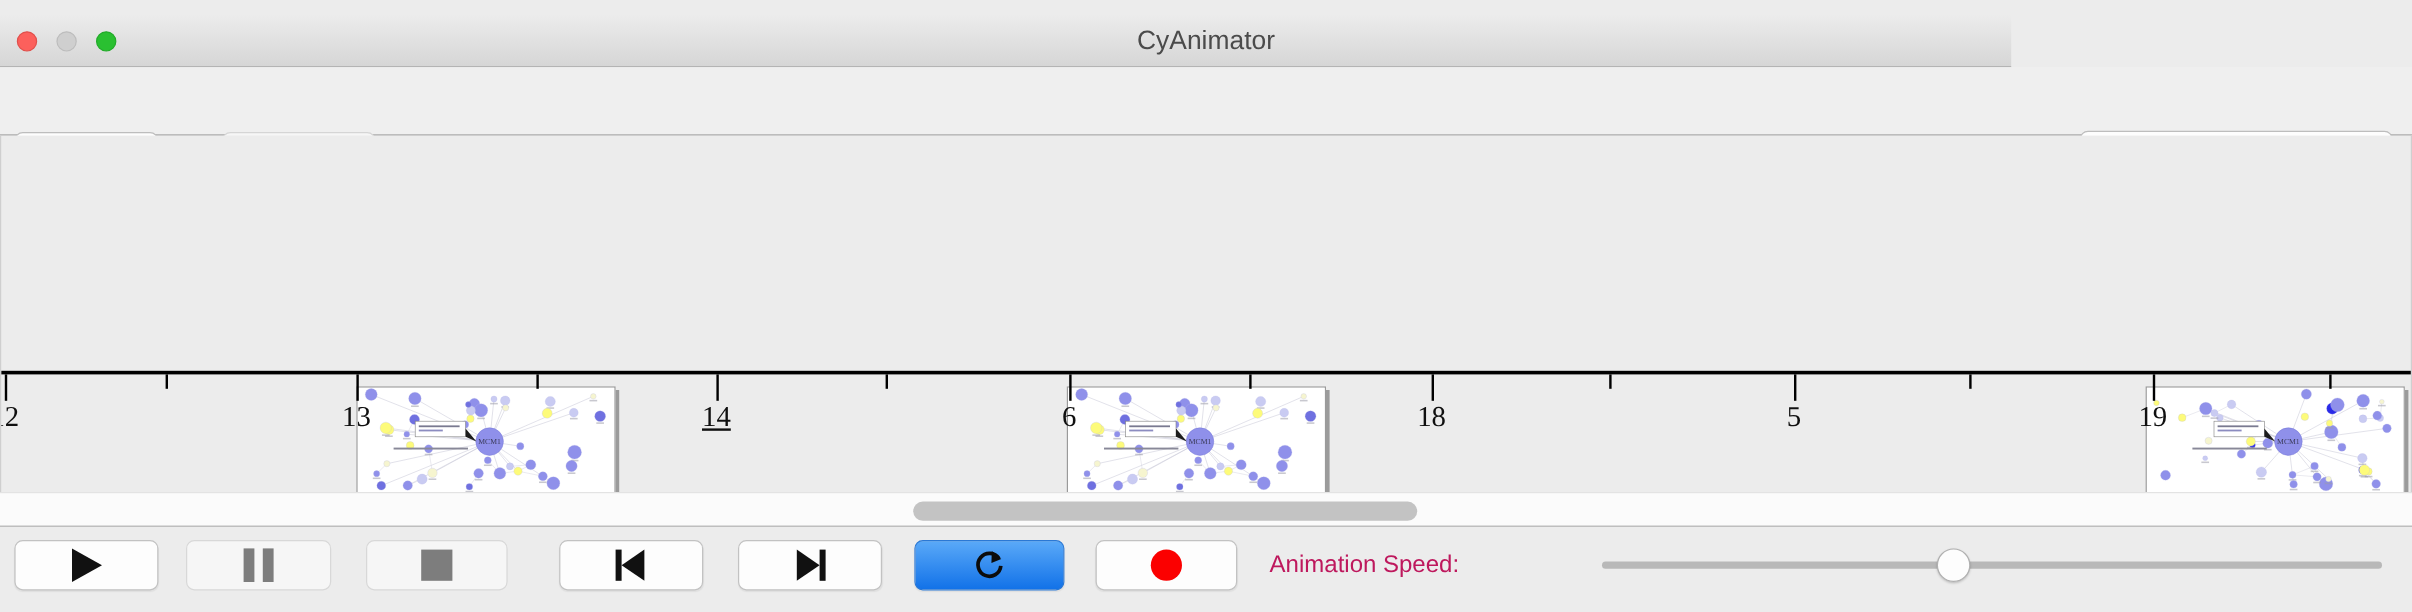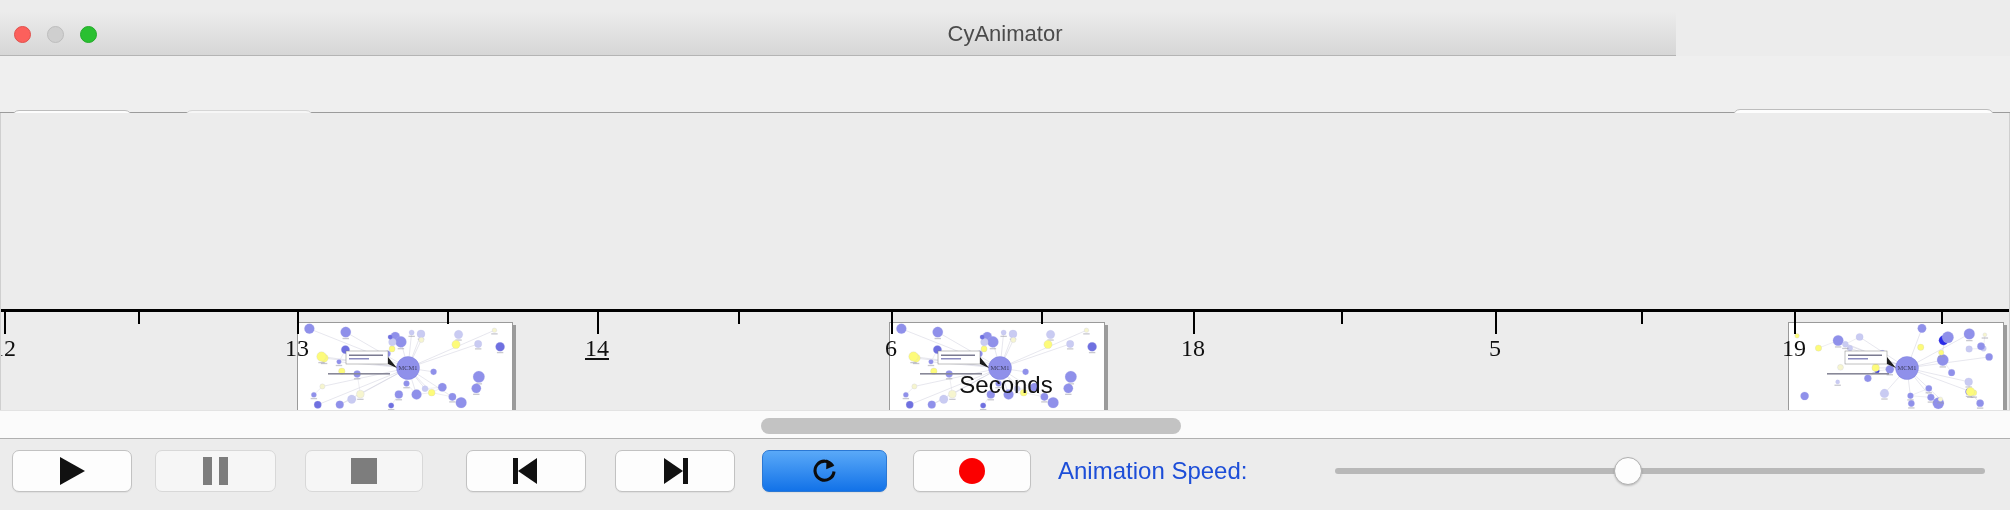--- a/index.html
+++ b/index.html
@@ -279,22 +279,22 @@
     border-top: 13px solid transparent;
     border-bottom: 13px solid transparent;
   }
 
   .ic-rec { width: 26px; height: 26px; border-radius: 50%; background: #fb0000; }
 
   .speed-label {
     position: absolute;
     left: 1058px; top: 10px;
     height: 42px; line-height: 42px;
-    font-size: 24px;
-    color: #1d4ed8;
+    font-size: 20px;
+    color: #be185d;
     font-family: "Liberation Sans", sans-serif;
     white-space: nowrap;
   }
 
   .slider {
     position: absolute;
     left: 1335px; top: 26px;
     width: 650px; height: 10px;
     cursor: pointer;
   }
@@ -697,21 +697,20 @@
         <div class="tick major" style="left: 1192px;"></div>
         <div class="tick-label" style="left: 1192px;">18</div>
         <div class="tick minor" style="left: 1340px;"></div>
         <div class="tick major" style="left: 1494px;"></div>
         <div class="tick-label" style="left: 1494px;">5</div>
         <div class="tick minor" style="left: 1640px;"></div>
         <div class="tick major" style="left: 1793px;"></div>
         <div class="tick-label" style="left: 1793px;">19</div>
         <div class="tick minor" style="left: 1940px;"></div>
       </div>
-    <div class="axis-title">Seconds</div>
   </div>
 
   <div class="hscroll">
     <div class="hscroll-thumb" id="hthumb" style="left: 761px; width: 420px;"></div>
   </div>
 
   <div class="playbar">
 
     <div class="pb pb-play">
       <span class="ic-play"></span>

